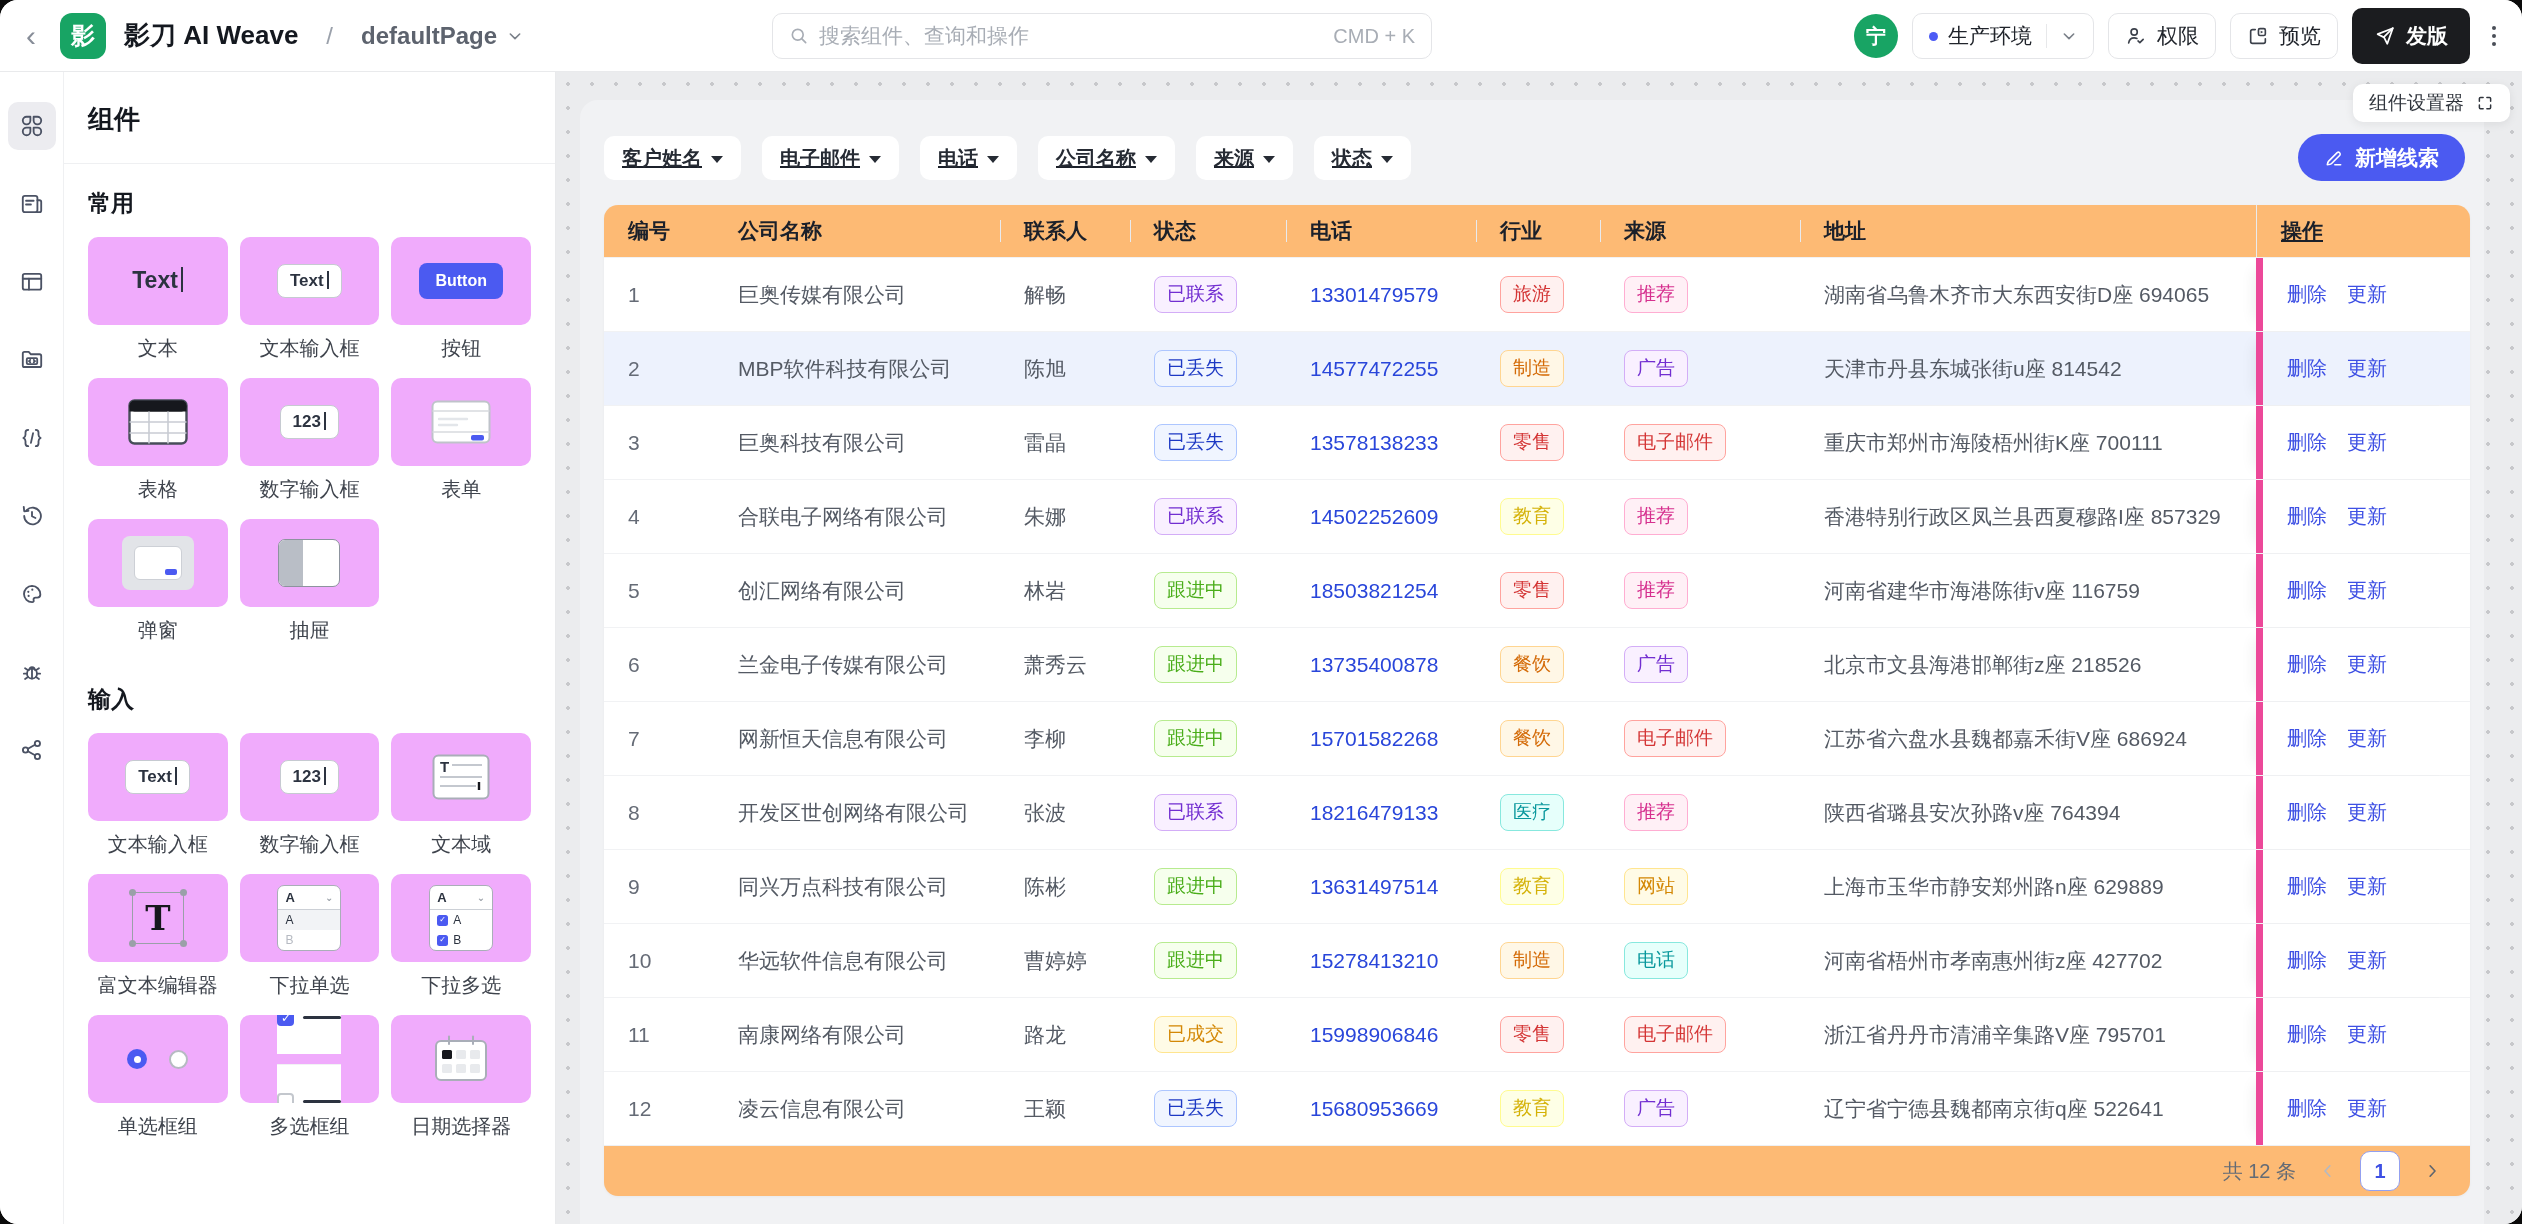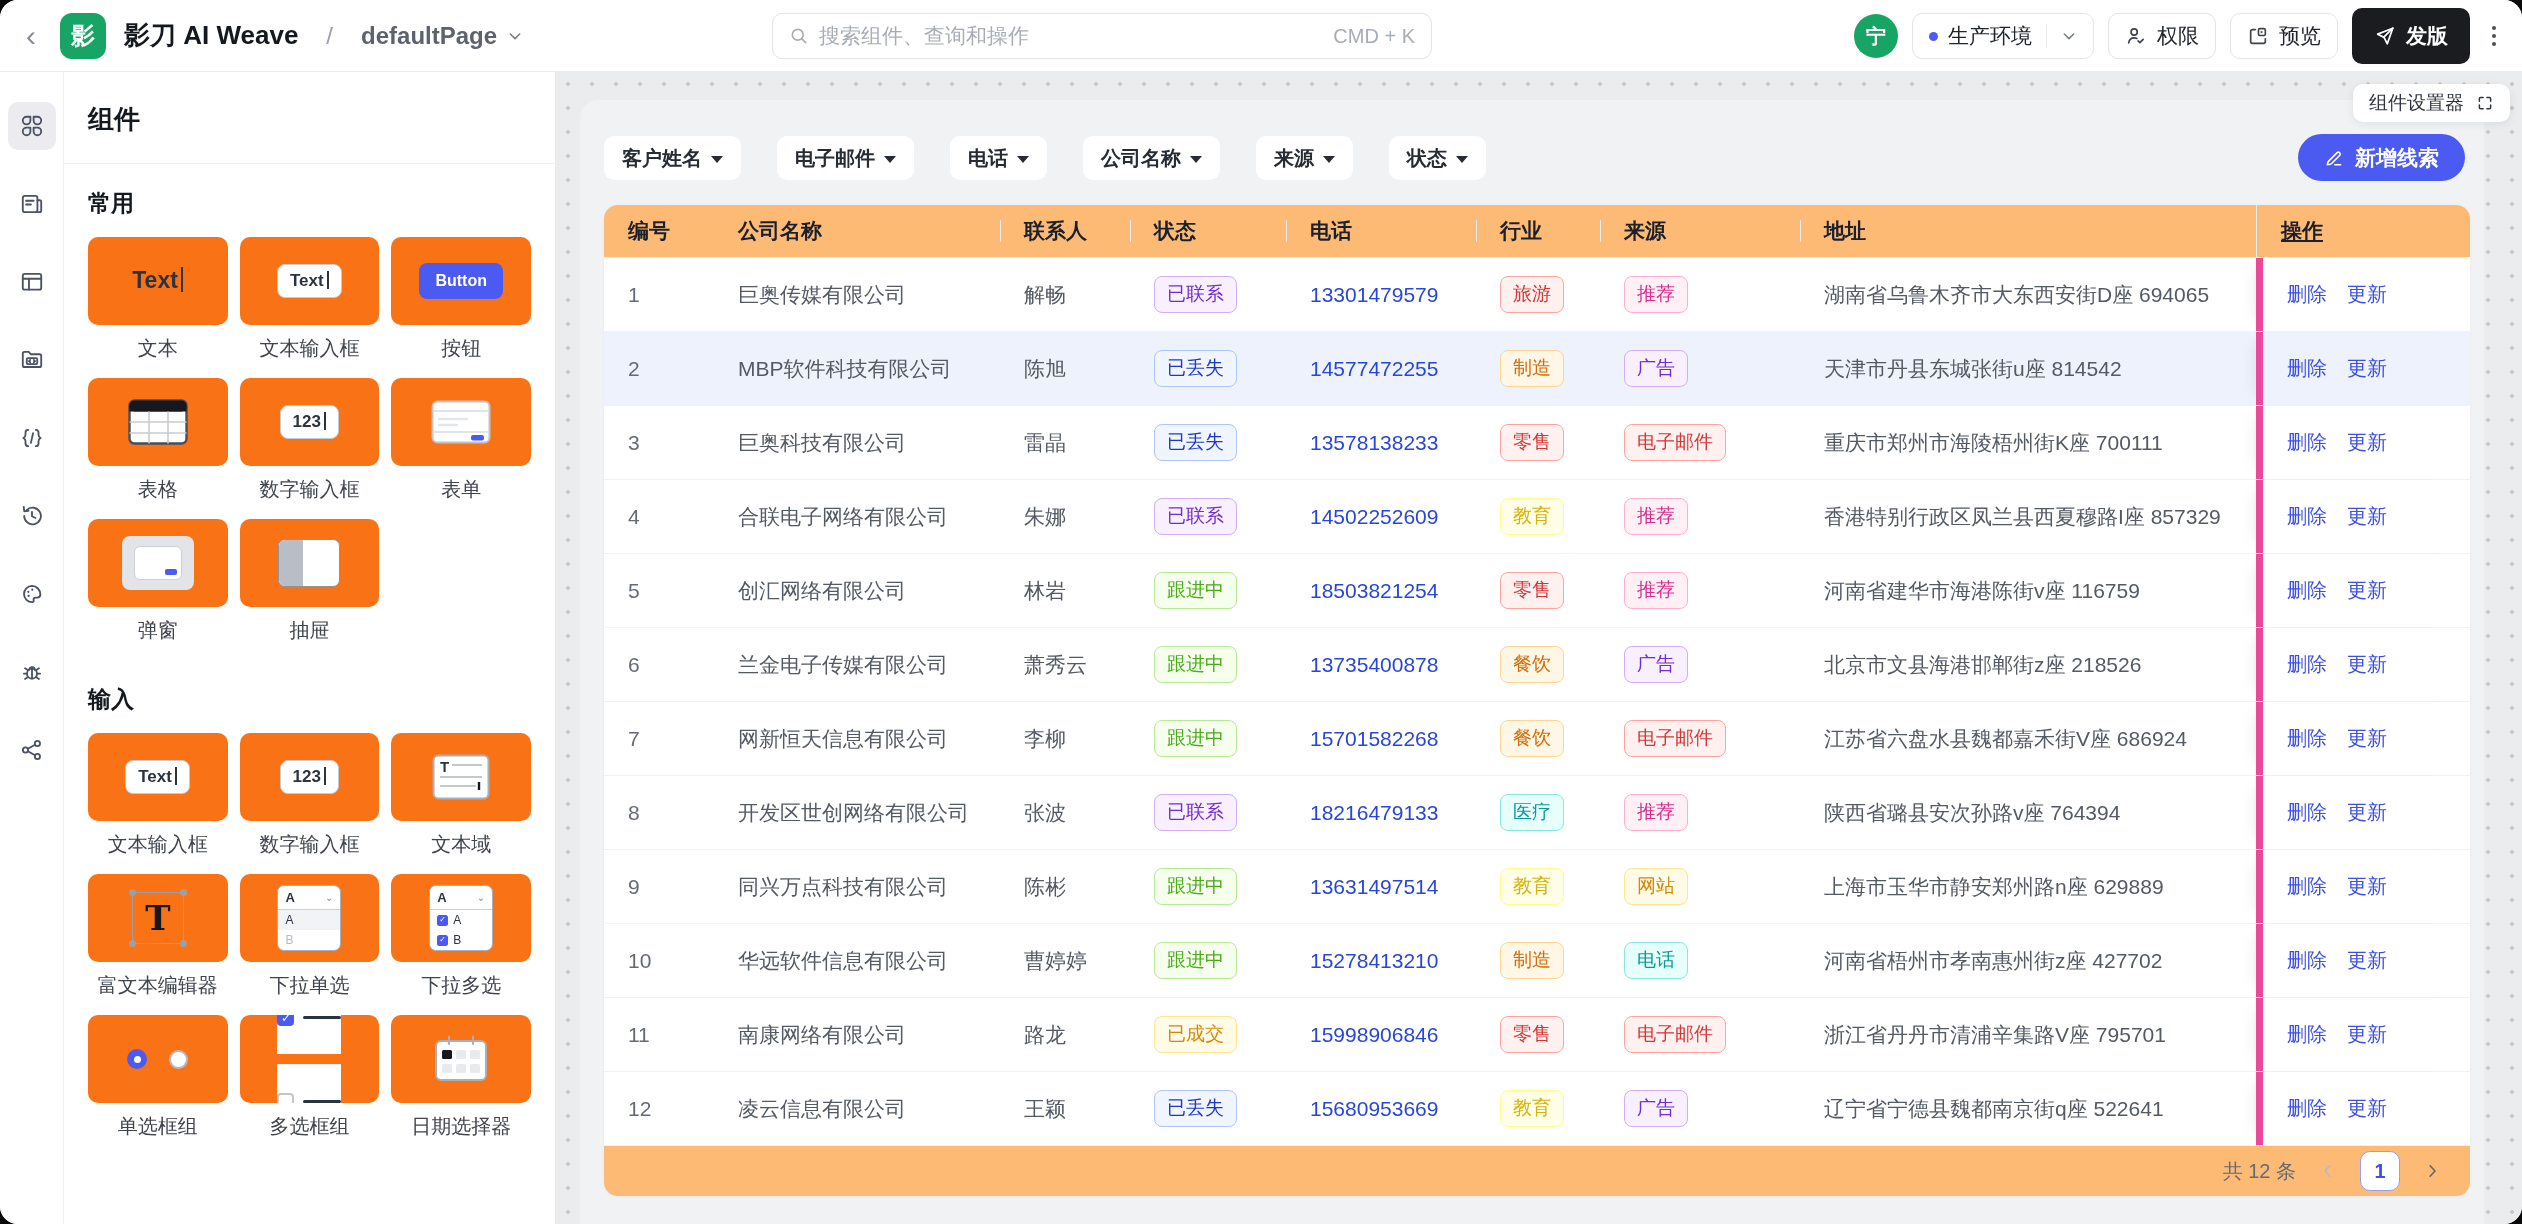--- a/index.html
+++ b/index.html
@@ -41,21 +41,21 @@
   .sidebar{position:absolute;left:64px;top:72px;bottom:0;width:492px;background:#fff;border-right:1px solid #e9eaec;
            box-sizing:border-box;padding:30px 24px 0;overflow:hidden;z-index:20;}
   .sb-title{font-size:26px;font-weight:700;color:#14181f;}
   .sb-search{margin-top:26px;height:48px;border:1.5px solid #e2e3e6;border-radius:10px;display:flex;align-items:center;
              padding:0 16px;box-sizing:border-box;}
   .sb-search .ph{flex:1;font-size:21px;color:#b2b7c0;}
   .sb-div{margin:26px -24px 0;border-top:1px solid #eff0f2;}
   .sec-title{font-size:23px;font-weight:700;color:#14181f;margin:24px 0 18px;}
   .cards{display:grid;grid-template-columns:repeat(3,1fr);column-gap:12px;row-gap:0;}
   .cmp{cursor:grab;}
-  .cmp-card{background:#f97316;border-radius:10px;height:88px;display:flex;align-items:center;justify-content:center;overflow:hidden;}
+  .cmp-card{background:#f0abfc;border-radius:10px;height:88px;display:flex;align-items:center;justify-content:center;overflow:hidden;}
   .cmp-label{font-size:20px;color:#3f444d;text-align:center;margin:10px 0 16px;}
   .caret{display:inline-block;width:2.5px;height:1.05em;background:#2c3340;margin-left:3px;vertical-align:-3px;}
   .ic-text{font-size:23px;font-weight:600;color:#2c3340;}
   .ic-box{background:#fff;border:1.5px solid #c6cad1;border-radius:8px;padding:6px 12px;font-size:17px;font-weight:600;color:#2c3340;}
   .ic-btn{background:#4b5af1;color:#fff;border-radius:8px;padding:9px 16px;font-size:16px;font-weight:600;}
   .ic-modal-out{width:72px;height:54px;background:#e2e4e8;border-radius:8px;display:grid;place-items:center;}
   .ic-modal-in{width:46px;height:32px;background:#fff;border:1px solid #cdd0d6;border-radius:6px;position:relative;}
   .ic-modal-in i{position:absolute;right:4px;bottom:4px;width:12px;height:6px;border-radius:2px;background:#4b5af1;}
   .ic-drawer{width:60px;height:46px;border:1.8px solid #8d939e;border-radius:7px;overflow:hidden;display:flex;background:#fff;}
   .ic-drawer i{width:40%;background:#b9bec6;}
@@ -80,21 +80,21 @@
   .ic-checks .cb.on{background:#4b5af1;color:#fff;font-size:12px;}
   .ic-checks .cb.off{border:2px solid #c3c7cd;background:#fff;}
   .ic-checks .ln{width:38px;height:3px;border-radius:2px;background:#2c3340;}
   
   .canvas{position:absolute;left:556px;top:72px;right:0;bottom:0;background:#ebecee;
           background-image:radial-gradient(#c7c8cb 1.6px,transparent 1.7px);background-size:24px 24px;overflow:hidden;}
   .frame{position:absolute;left:24px;top:28px;width:1904px;height:1160px;background:#f1f2f4;border-radius:18px;}
   .settings-pill{position:absolute;top:12px;right:12px;height:38px;background:#fff;border-radius:10px;
                  box-shadow:0 2px 10px rgba(20,24,31,.08);display:flex;align-items:center;gap:12px;padding:0 16px;
                  font-size:19px;color:#30353d;z-index:25;cursor:pointer;}
-  .filters{position:absolute;left:24px;top:36px;display:flex;gap:36px;}
+  .filters{position:absolute;left:24px;top:36px;display:flex;gap:21px;text-decoration:underline;}
   .chip{height:44px;background:#fff;border-radius:10px;display:flex;align-items:center;gap:9px;padding:0 18px;
         font-size:20px;font-weight:600;color:#262b34;cursor:pointer;}
   .chip i{width:0;height:0;border-left:6px solid transparent;border-right:6px solid transparent;border-top:7px solid #262b34;margin-top:2px;}
   .btn-add{position:absolute;top:34px;right:19px;height:47px;border-radius:24px;background:#4b5af1;color:#fff;
            display:flex;align-items:center;gap:11px;padding:0 26px;font-size:21px;font-weight:600;cursor:pointer;}
   
   .tcard{position:absolute;left:24px;top:105px;width:1866px;height:991px;background:#fdba74;border-radius:14px;
          box-shadow:0 1px 3px rgba(20,24,31,.04);display:flex;flex-direction:column;overflow:hidden;}
   .trow{display:grid;grid-template-columns:110px 286px 130px 156px 190px 124px 200px 456px 214px;align-items:center;}
   .thead{height:52px;}

